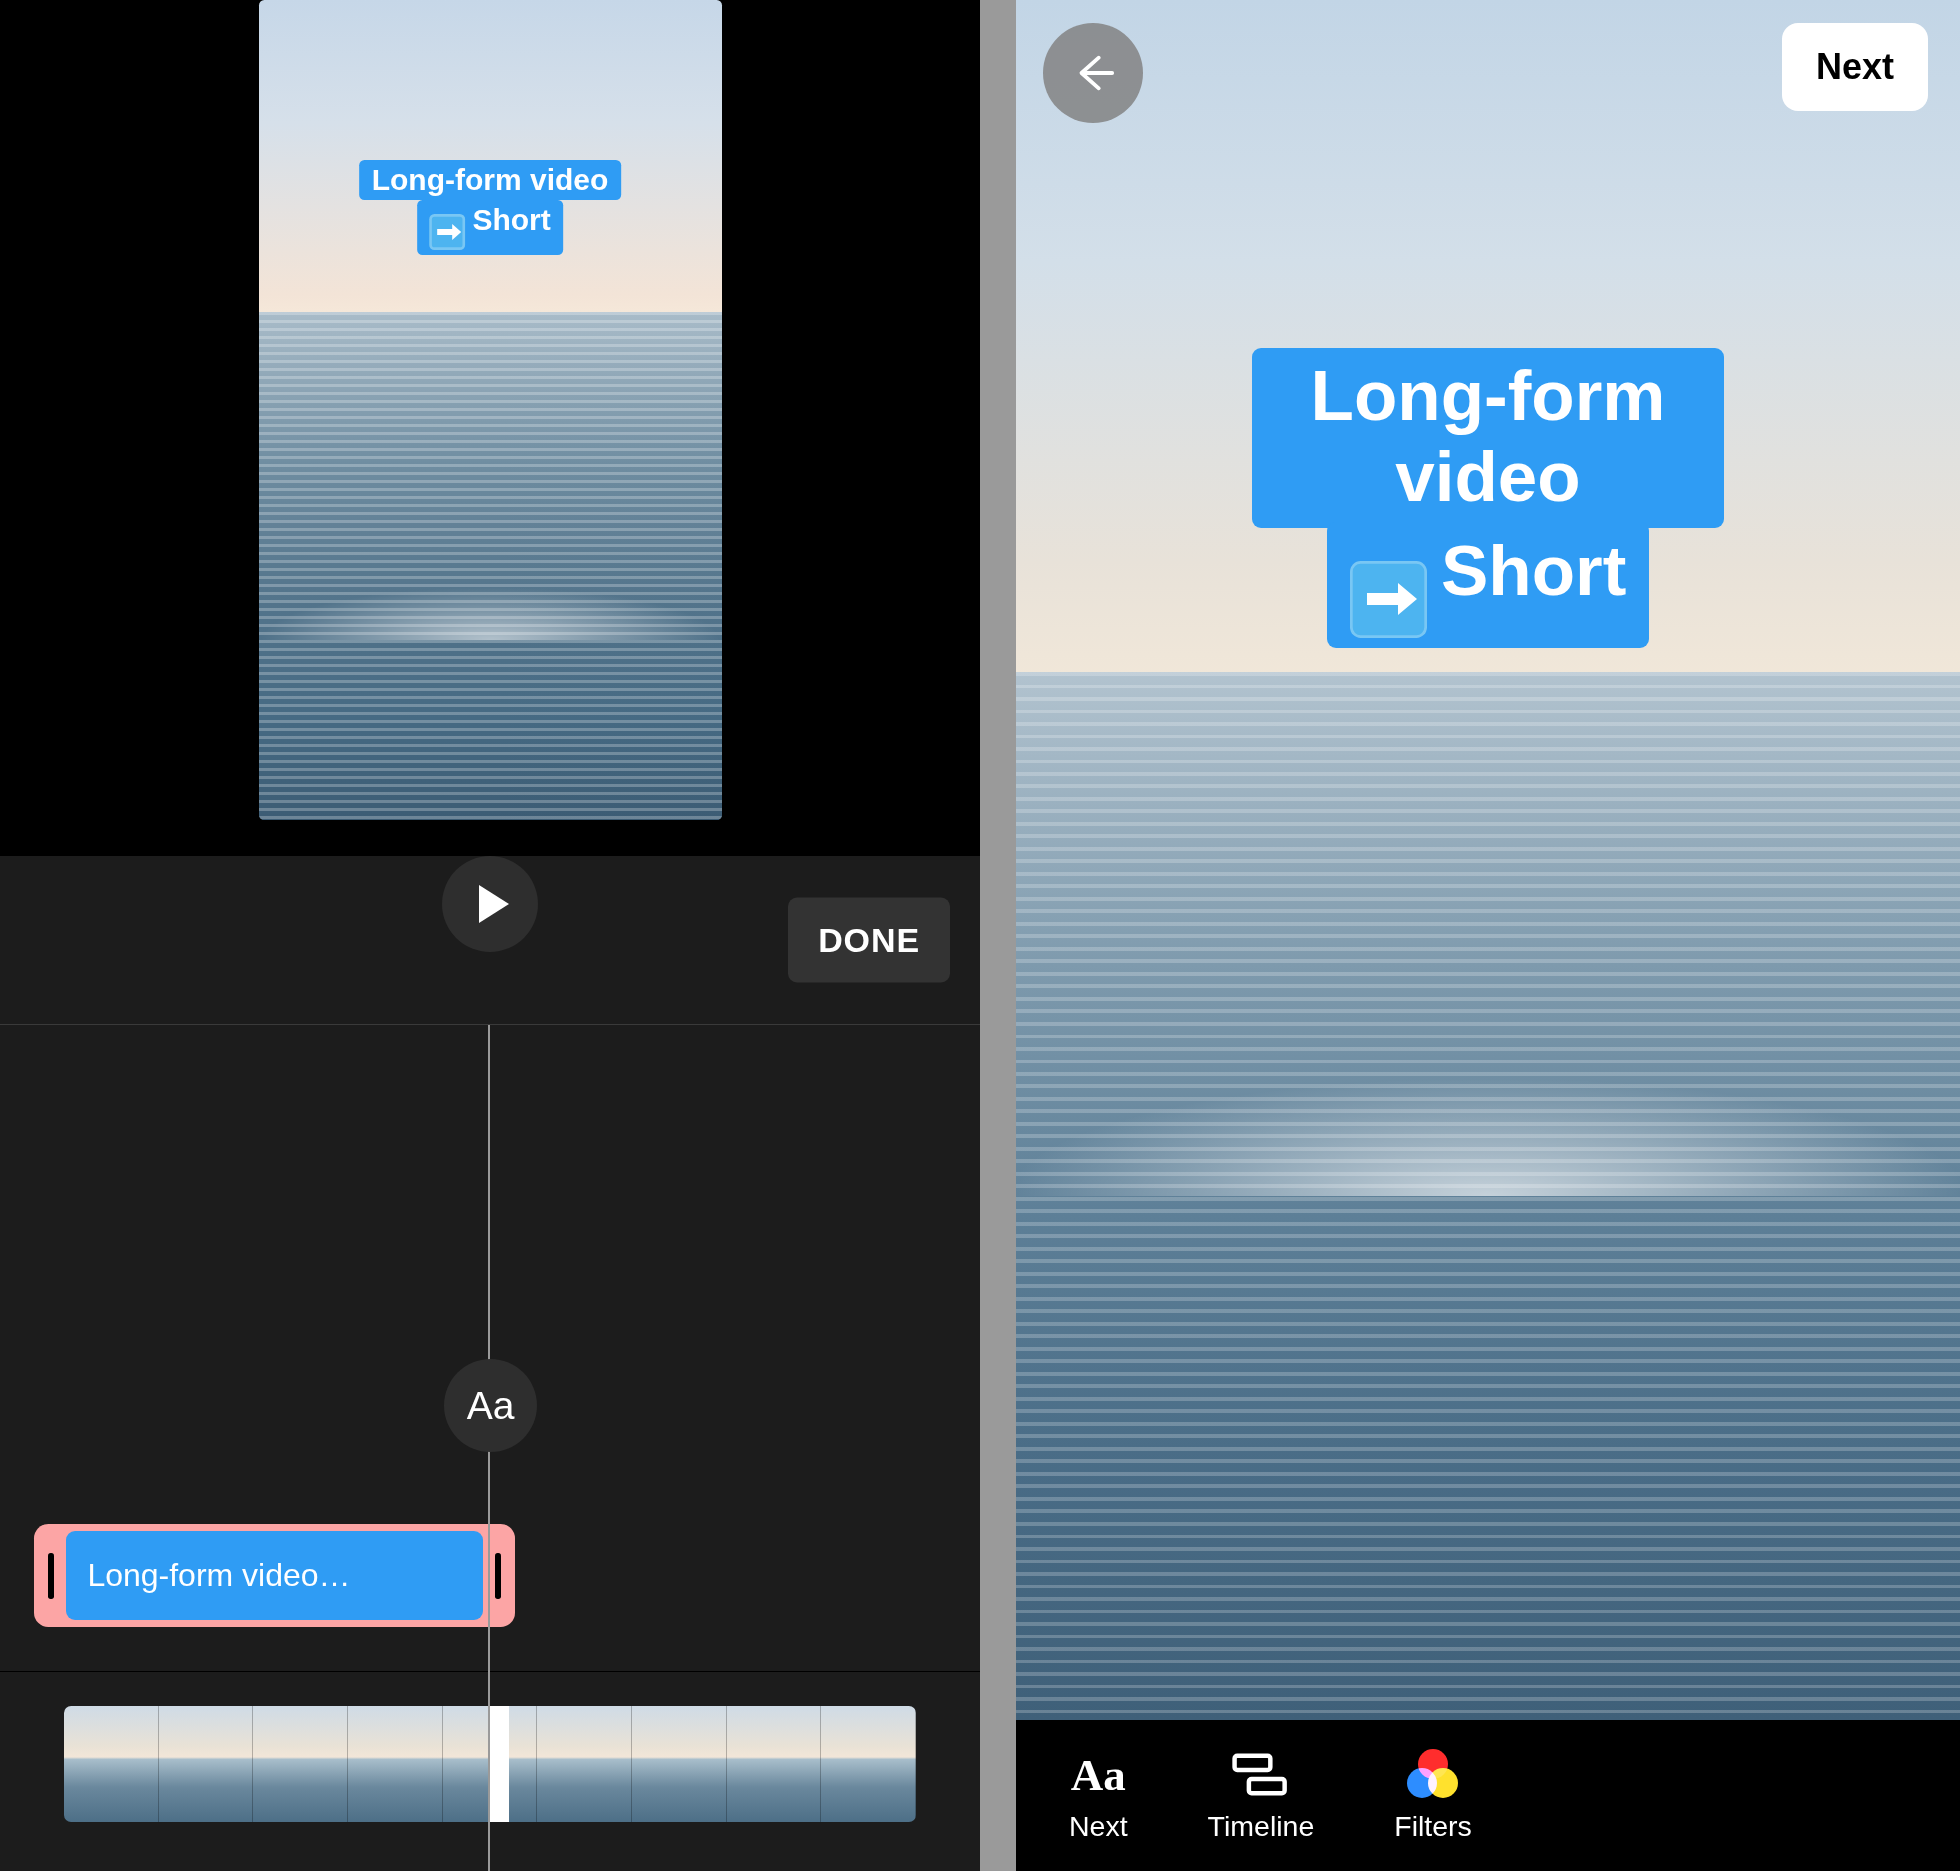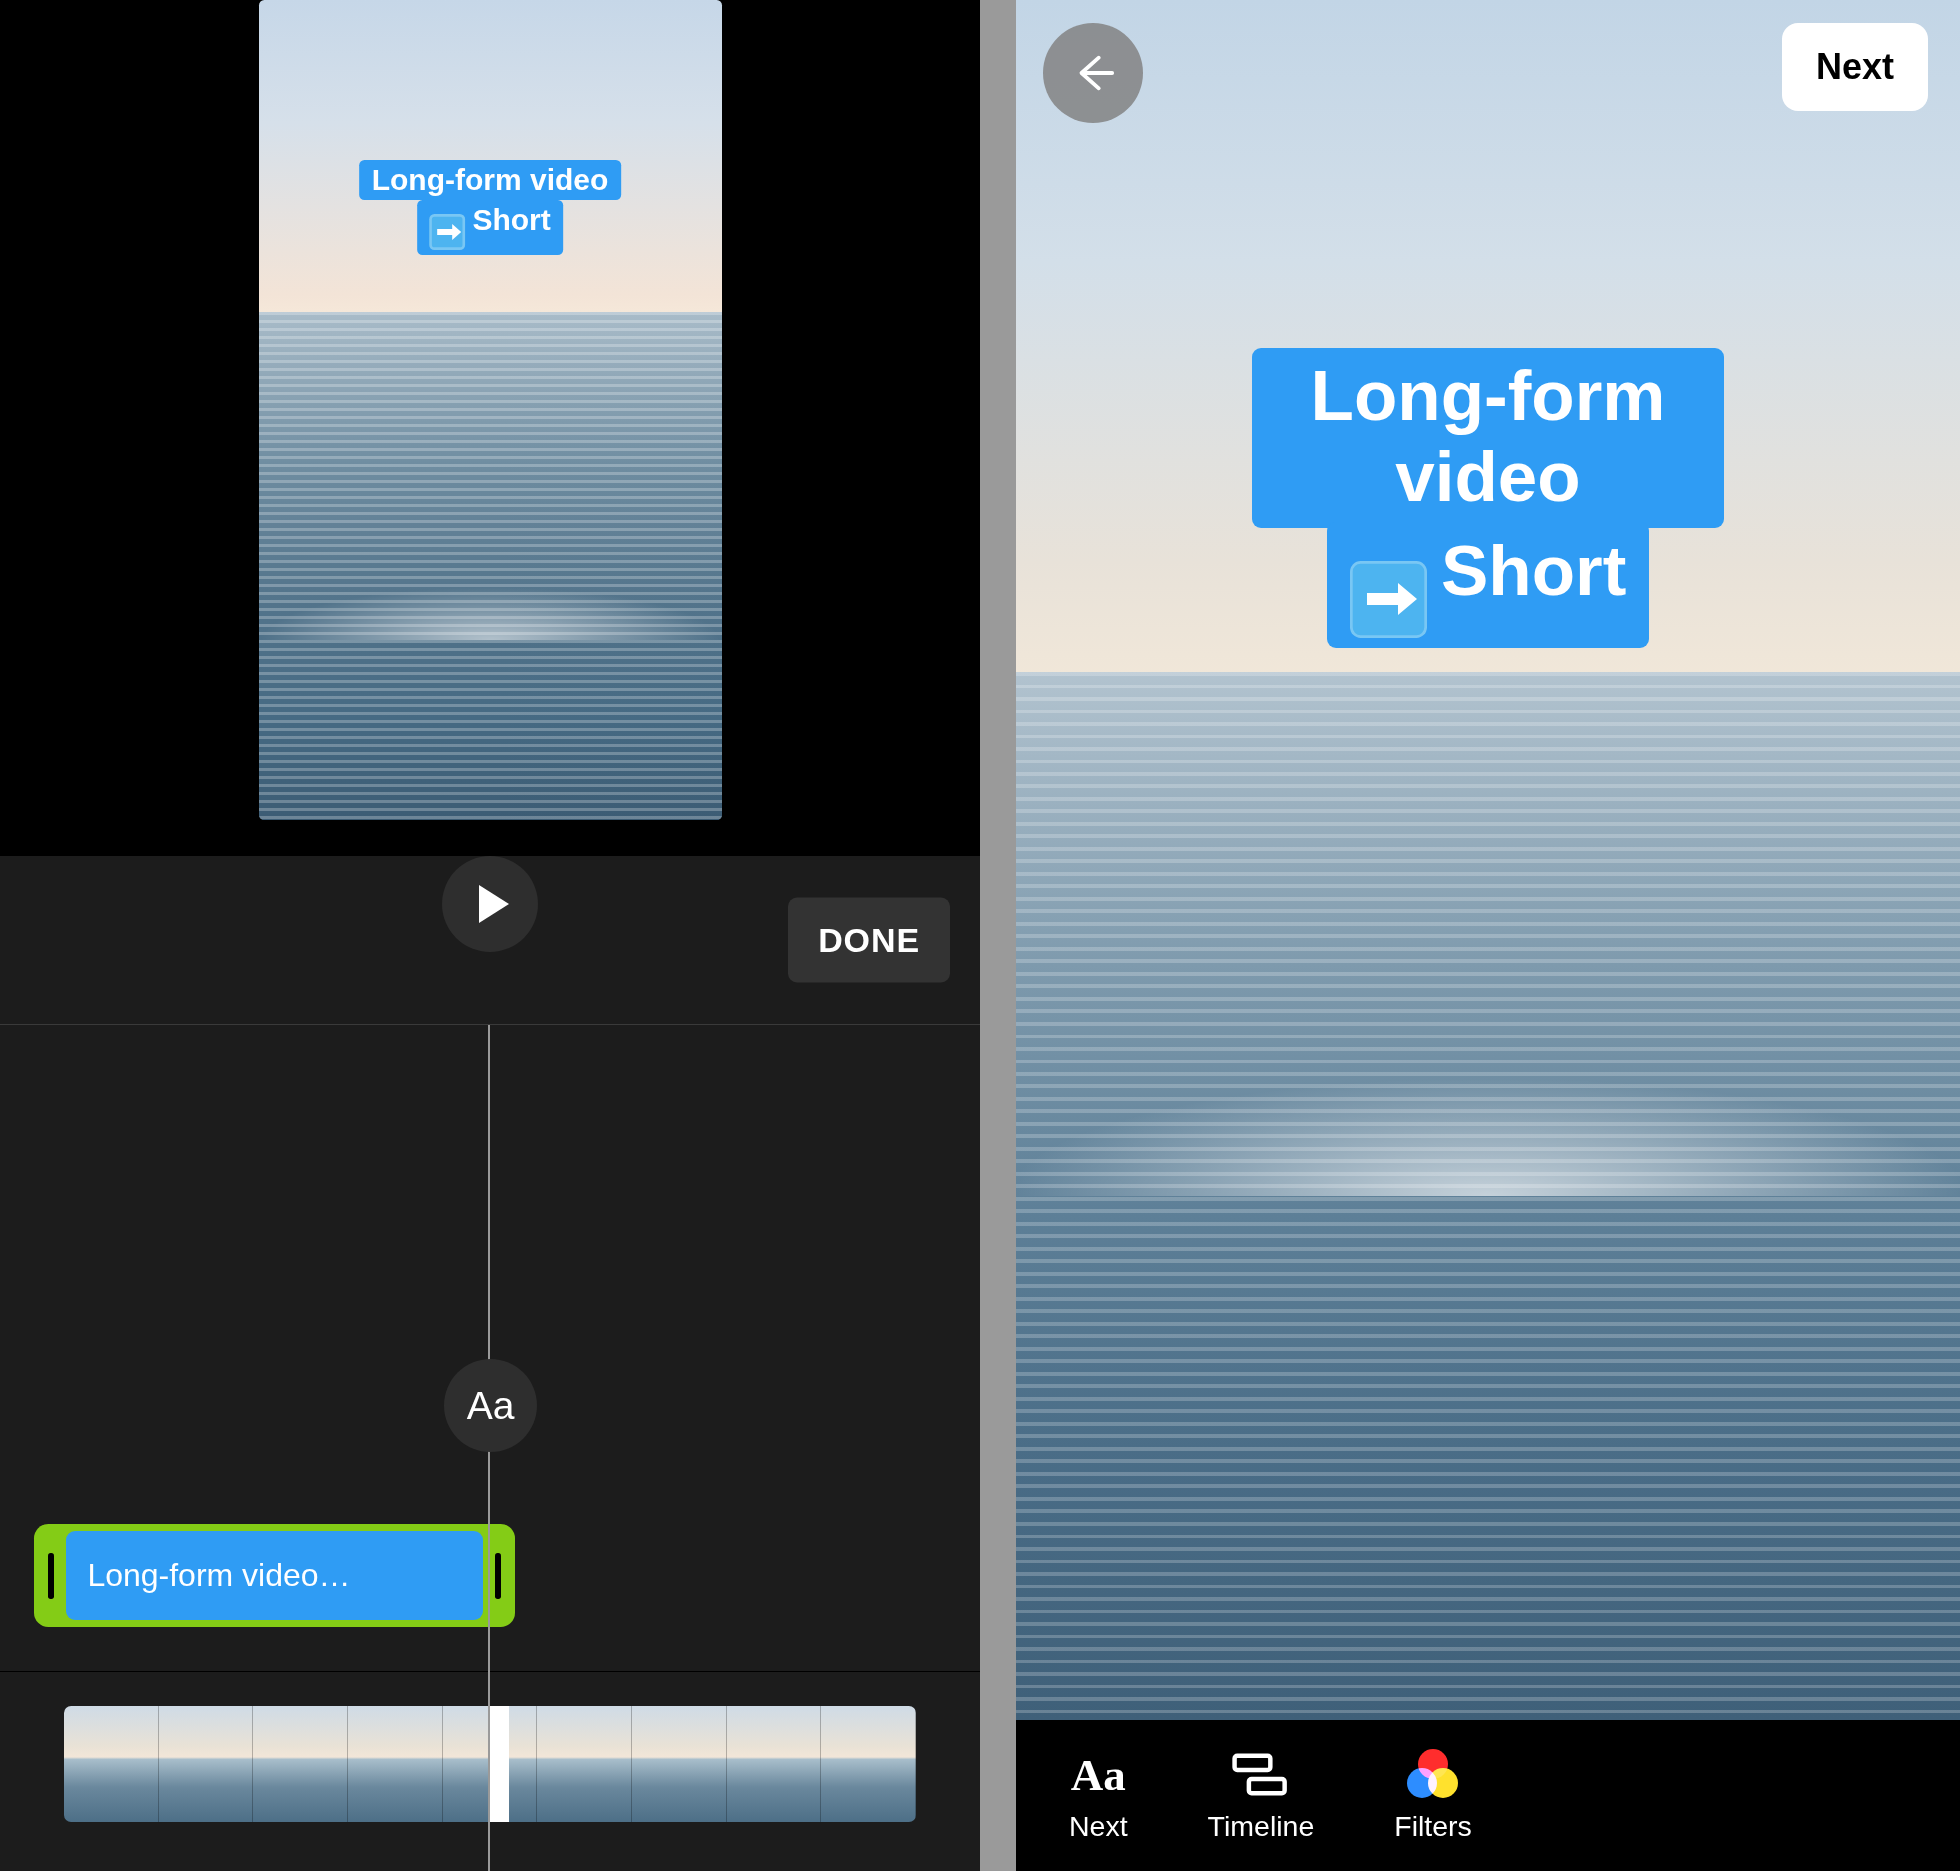--- a/index.html
+++ b/index.html
@@ -72,21 +72,21 @@
   }
   .text-marker {
     position: absolute; left: 444px; top: 334px;
     width: 93px; height: 93px; border-radius: 50%;
     background: #2e2e2e; color: #fff; font-size: 39px;
     display: flex; align-items: center; justify-content: center; z-index: 4;
     cursor: pointer;
   }
   .text-clip {
     position: absolute; left: 34px; top: 499px; width: 481px; height: 103px;
-    background: #84cc16; border-radius: 14.3px; display: flex; align-items: center;
+    background: #fca5a5; border-radius: 14.3px; display: flex; align-items: center;
     padding: 0 7.1px; z-index: 2; cursor: grab;
   }
   .trim-handle {
     width: 19.6px; height: 82px; display: flex; align-items: center; justify-content: center;
     cursor: ew-resize;
   }
   .trim-handle::before { content: ""; width: 5.3px; height: 46px; background: #000; border-radius: 2.7px; }
   .text-clip-body {
     flex: 1; height: 89px; margin: 0 5.3px; background: #2f9cf4; border-radius: 9px;
     color: #fff; font-size: 32px; display: flex; align-items: center; padding-left: 21.4px;

